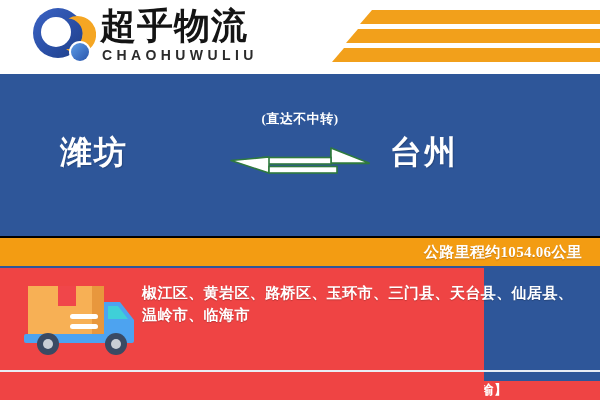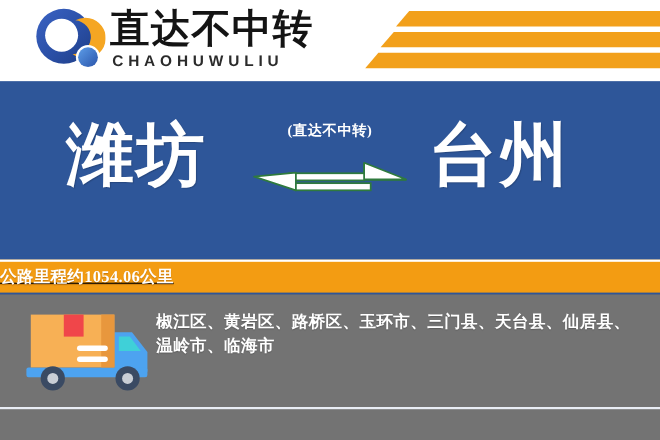--- a/index.html
+++ b/index.html
@@ -37,23 +37,23 @@
     margin-top:1px; padding-left:2px;
   }
   .stripes { position:absolute; left:330px; top:8px; width:270px; height:58px; }
 
   
   .main {
     position:absolute; left:0; top:74px; width:600px; height:158px;
     background:#2e5699;
   }
   .city {
-    position:absolute; top:40px;
-    font-family:"Liberation Serif","DejaVu Serif",serif;
-    font-size:62px; font-weight:bold; color:#ffffff;
+    position:absolute; top:50px;
+    font-family:"Liberation Serif","DejaVu Serif",serif;
+    font-size:32px; font-weight:bold; color:#ffffff;
     letter-spacing:2px; line-height:56px; white-space:nowrap;
     text-shadow:1px 1px 1px rgba(0,0,0,.18);
   }
   .city-origin { left:60px; }
   .city-dest   { left:390px; }
 
   .arrow-block {
     position:absolute; left:225px; top:36px; width:150px; height:96px;
     text-align:center;
   }
@@ -63,37 +63,37 @@
     line-height:18px; white-space:nowrap; letter-spacing:.5px;
   }
   .arrow-note.top { margin-bottom:13px; }
   .arrow-note.bottom { margin-top:3px; }
   .arrow-svg { display:block; margin:0 auto; }
 
   
   .infobar {
     position:absolute; left:0; top:236px; width:600px; height:32px;
     background:#f39c12;
-    border-top:2px solid #ffffff;
+    border-top:2px solid #000000;
     border-bottom:2px solid #2e5699;
-    display:flex; align-items:center; justify-content:flex-start;text-decoration:underline;
+    display:flex; align-items:center; justify-content:flex-end;
   }
   .infobar-inner { display:flex; align-items:center; white-space:nowrap; }
   .infobar-text {
     font-family:"Liberation Serif","DejaVu Serif",serif;
     font-size:15px; font-weight:bold; color:#ffffff;
     letter-spacing:.3px; line-height:20px;
     text-shadow:0 1px 1px rgba(120,60,0,.35);
   }
   .infobar-gap { width:18px; }
 
   
   .bottom {
-    position:absolute; left:0; top:268px; width:600px; height:132px;
-    background:#737373;
+    position:absolute; left:0; top:268px; width:484px; height:132px;
+    background:#ef4444;
   }
   .truck { position:absolute; left:18px; top:12px; width:120px; height:78px; }
   .dest {
     position:absolute; left:142px; top:14px; width:444px;
     font-family:"Liberation Serif","DejaVu Serif",serif;
     font-size:15px; font-weight:bold; color:#ffffff;
     line-height:22px; letter-spacing:.4px;
     text-shadow:0 1px 1px rgba(0,0,0,.2);
   }
   .divider {
@@ -123,21 +123,21 @@
         </defs>
         <circle cx="28" cy="27" r="25" fill="url(#lgBlue)"></circle>
         <circle cx="26" cy="26" r="15" fill="#ffffff"></circle>
         <path d="M38.5 12.5 A 18.5 18.5 0 1 1 36 43 A 14.2 14.2 0 1 0 38.5 12.5 Z" fill="#f5a623"></path>
         <circle cx="50" cy="46" r="11" fill="#ffffff"></circle>
         <circle cx="50" cy="46" r="9" fill="url(#lgDot)"></circle>
       </svg>
     </div>
 
     <div class="brand">
-      <div class="brand-cn">直达不中转</div>
+      <div class="brand-cn">超乎物流</div>
       <div class="brand-en">CHAOHUWULIU</div>
     </div>
 
     <div class="stripes">
       <svg width="270" height="58" viewBox="0 0 270 58">
         <polygon points="42,2 270,2 270,16 30,16" fill="#f2a01b"></polygon>
         <polygon points="28,21 270,21 270,35 16,35" fill="#f2a01b"></polygon>
         <polygon points="14,40 270,40 270,54 2,54" fill="#f2a01b"></polygon>
       </svg>
     </div>

